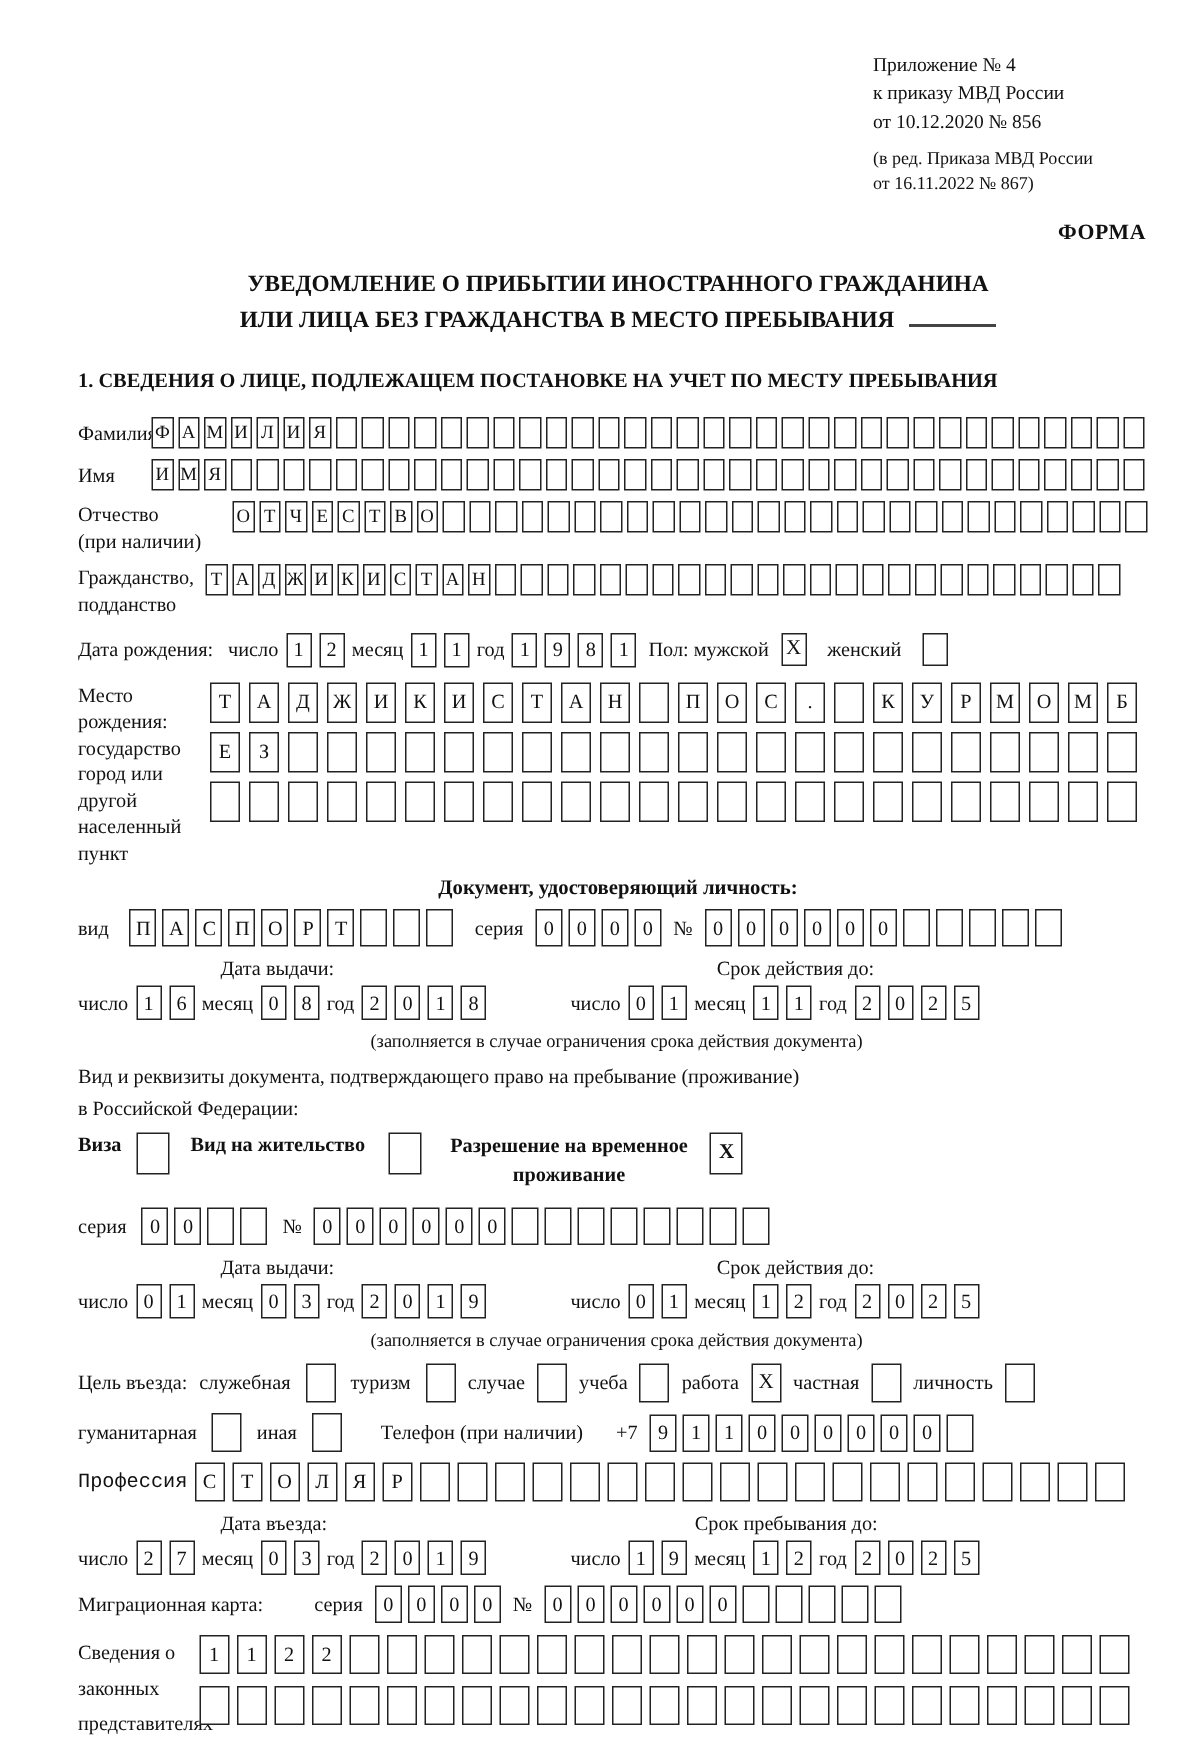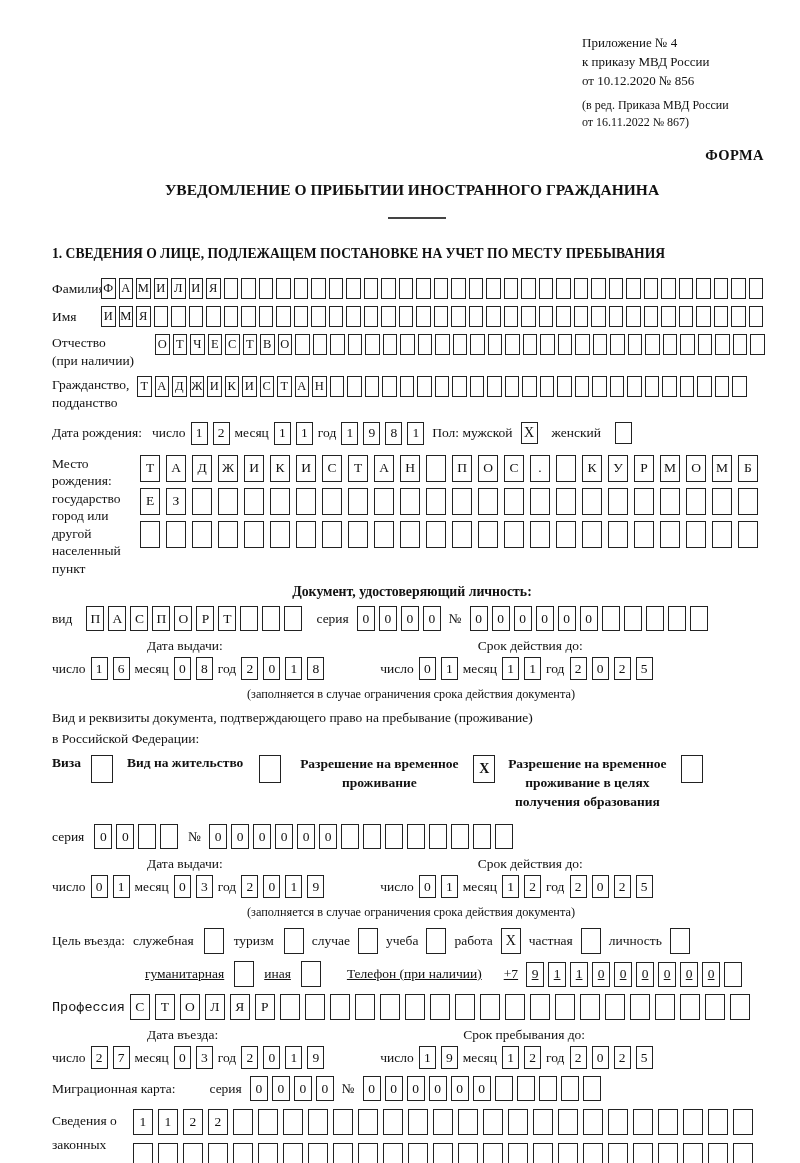--- a/index.html
+++ b/index.html
@@ -39,39 +39,39 @@
   .center-b{text-align:center;font-weight:bold;margin:2px 0 6px 0;font-size:13.8px;}
   .dategrp{display:flex;align-items:center;gap:5px;flex:none;}
   .dlab{flex:none;}
   .dh-row{display:flex;margin:6px 0 3px 0;}
   .note{font-size:12.3px;text-align:center;margin:2px 2px 8px 0;}
   .gap10{width:10px;flex:none;} .gap14{width:14px;flex:none;} .gap8{width:8px;flex:none;}
   .stack{display:flex;flex-direction:column;gap:6px;flex:none;}
   .opt{display:flex;align-items:flex-start;gap:10px;flex:none;}
   .opt-center{text-align:center;line-height:1.4;}
   .plain{margin-bottom:5px;}
-  .indent2{margin-left:93px;text-decoration:underline;}
+  .indent2{}
 </style>
 </head>
 <body>
 
 <div class="appendix">
   <div>Приложение № 4</div>
   <div>к приказу МВД России</div>
   <div>от 10.12.2020 № 856</div>
   <div class="amend">
     <div>(в ред. Приказа МВД России</div>
     <div>от 16.11.2022 № 867)</div>
   </div>
 </div>
 <div class="forma">ФОРМА</div>
 
 <div class="title">
   <div>УВЕДОМЛЕНИЕ О ПРИБЫТИИ ИНОСТРАННОГО ГРАЖДАНИНА</div>
-  <div><span class="blank-line"></span></div>
+  <div><span>ИЛИ ЛИЦА БЕЗ ГРАЖДАНСТВА В МЕСТО ПРЕБЫВАНИЯ</span><span class="blank-line"></span></div>
 </div>
 
 <div class="section-h">1. СВЕДЕНИЯ О ЛИЦЕ, ПОДЛЕЖАЩЕМ ПОСТАНОВКЕ НА УЧЕТ ПО МЕСТУ ПРЕБЫВАНИЯ</div>
 
 <div class="row">
   <span class="lbl w48">Фамилия</span>
   <span class="cells cells-sm">
       <span class="bx">Ф</span>
       <span class="bx">А</span>
       <span class="bx">М</span>
@@ -468,24 +468,20 @@
   <div class="opt" style="gap:16px;">
     <span>Вид на жительство</span>
     <span class="cb cb-lg"></span>
   </div>
   <span class="gap14"></span>
   <div class="opt">
     <span class="opt-center" style="width:168px;">Разрешение на временное проживание</span>
     <span class="cb cb-lg">X</span>
   </div>
   <span class="gap8"></span>
-  <div class="opt">
-    <span class="opt-center" style="width:168px;">Разрешение на временное проживание в целях получения образования</span>
-    <span class="cb cb-lg"></span>
-  </div>
 </div>
 
 <div class="row" style="margin-top:12px;">
   <span>серия</span>
   <span class="gap10"></span>
   <span class="cells cells-md">
       <span class="bx">0</span>
       <span class="bx">0</span>
       <span class="bx"></span>
       <span class="bx"></span>

